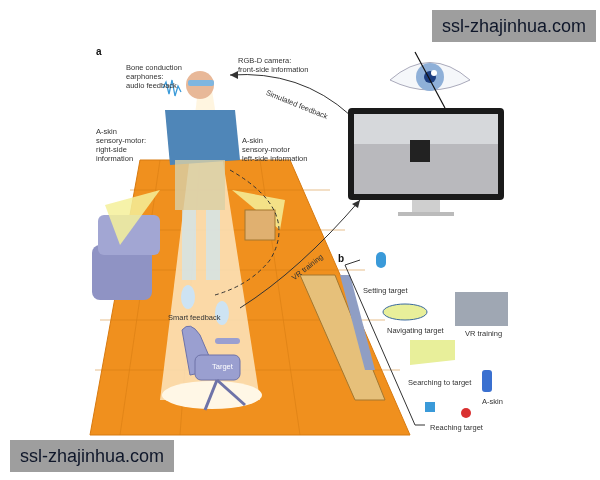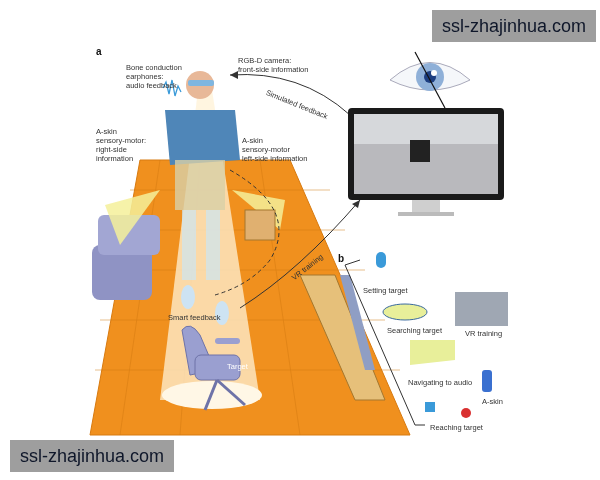--- a/index.html
+++ b/index.html
@@ -114,24 +114,24 @@
 <div class="lbl" style="left:268px;top:88px;transform:rotate(22deg);transform-origin:left top;">Simulated feedback</div>
 <div class="lbl" style="left:96px;top:127px;">A-skin
 sensory-motor:
 right-side
 information</div>
 <div class="lbl" style="left:242px;top:136px;">A-skin
 sensory-motor
 left-side information</div>
 <div class="lbl" style="left:290px;top:275px;transform:rotate(-38deg);transform-origin:left top;">VR training</div>
 <div class="lbl" style="left:168px;top:313px;">Smart feedback</div>
-<div class="lbl" style="left:227px;top:362px;color:#fff;">Target</div>
+<div class="lbl" style="left:212px;top:362px;color:#fff;">Target</div>
 
 <div class="panel abs" style="left:338px;top:253px;">b</div>
 <div class="lbl" style="left:363px;top:286px;">Setting target</div>
-<div class="lbl" style="left:387px;top:326px;">Searching target</div>
-<div class="lbl" style="left:408px;top:378px;">Navigating to audio</div>
+<div class="lbl" style="left:387px;top:326px;">Navigating target</div>
+<div class="lbl" style="left:408px;top:378px;">Searching to target</div>
 <div class="lbl" style="left:430px;top:423px;text-align:right;">Reaching target</div>
 <div class="lbl" style="left:465px;top:329px;">VR training</div>
 <div class="lbl" style="left:482px;top:397px;">A-skin</div>
 
 <div class="wm" style="left:432px;top:10px;">ssl-zhajinhua.com</div>
 <div class="wm" style="left:10px;top:440px;">ssl-zhajinhua.com</div>
 
 </body></html>

